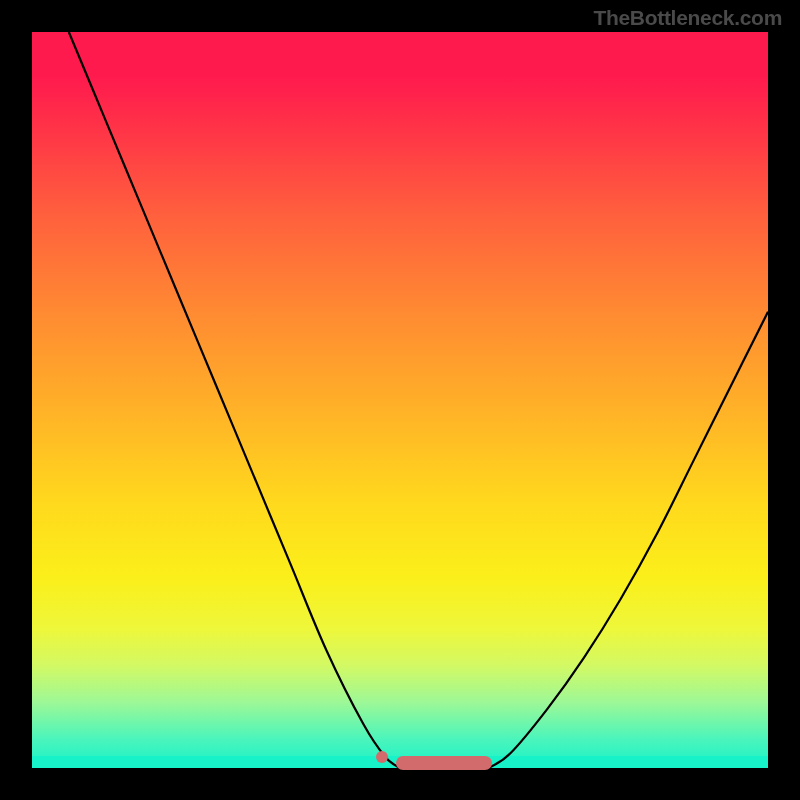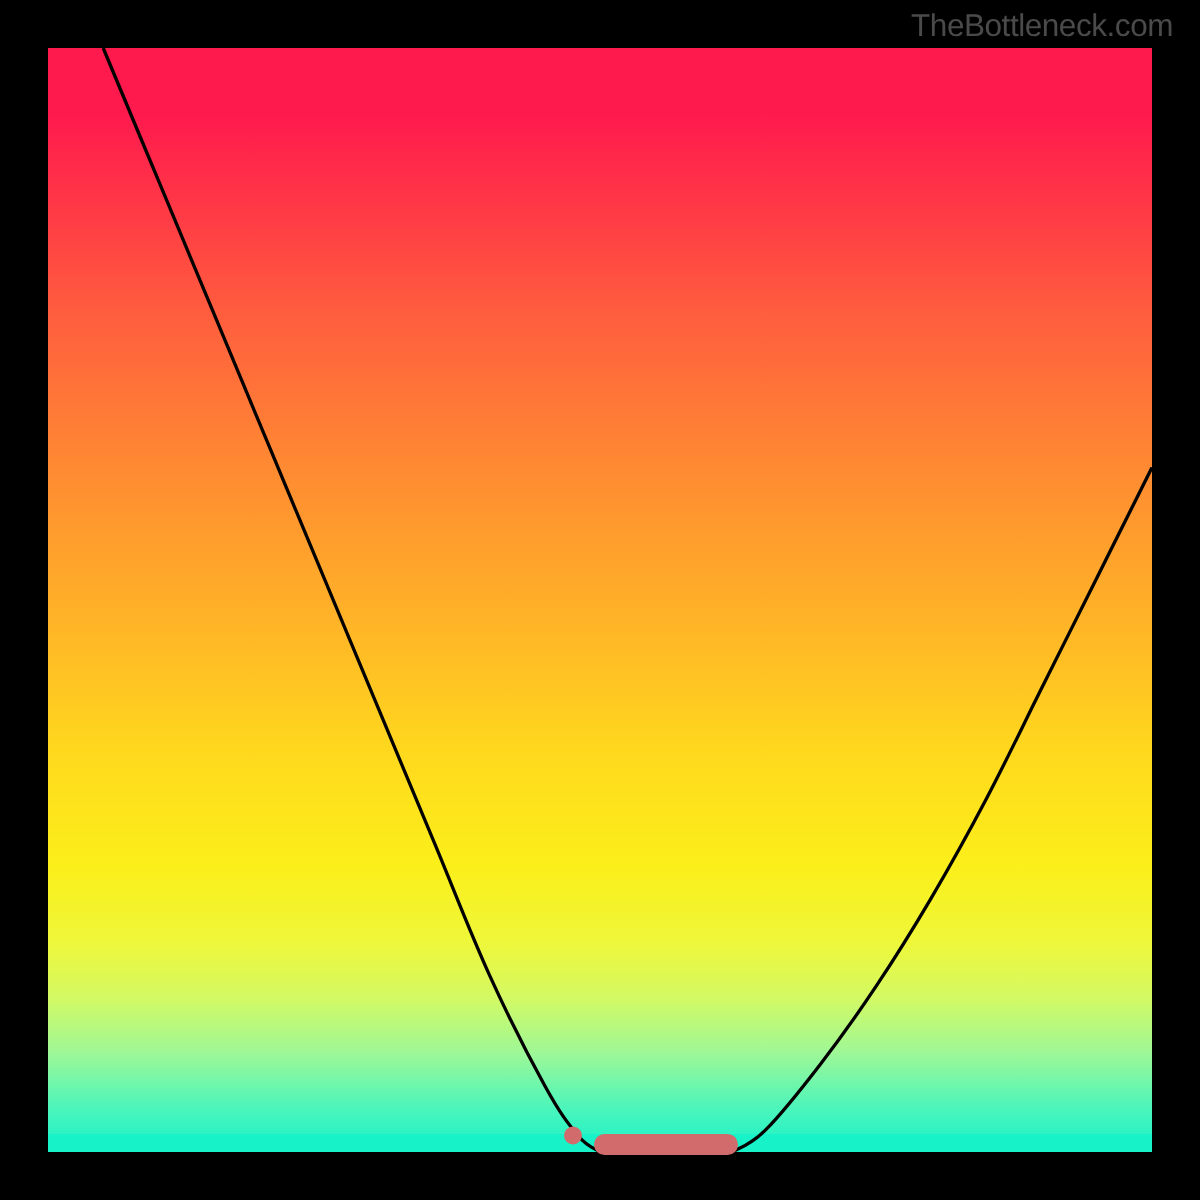--- a/index.html
+++ b/index.html
@@ -10,21 +10,21 @@
     position: relative;
     font-family: Arial, Helvetica, sans-serif;
     overflow: hidden;
   }
   .watermark {
     position: absolute;
     top: 6px;
     right: 18px;
     color: #4a4a4a;
     font-size: 21px;
-    font-weight: normal;
+    font-weight: bold;
     letter-spacing: -0.3px;
     z-index: 50;
   }
   .plot-area {
     position: absolute;
     left: 32px;
     top: 32px;
     width: 736px;
     height: 736px;
     background: linear-gradient(to bottom,

